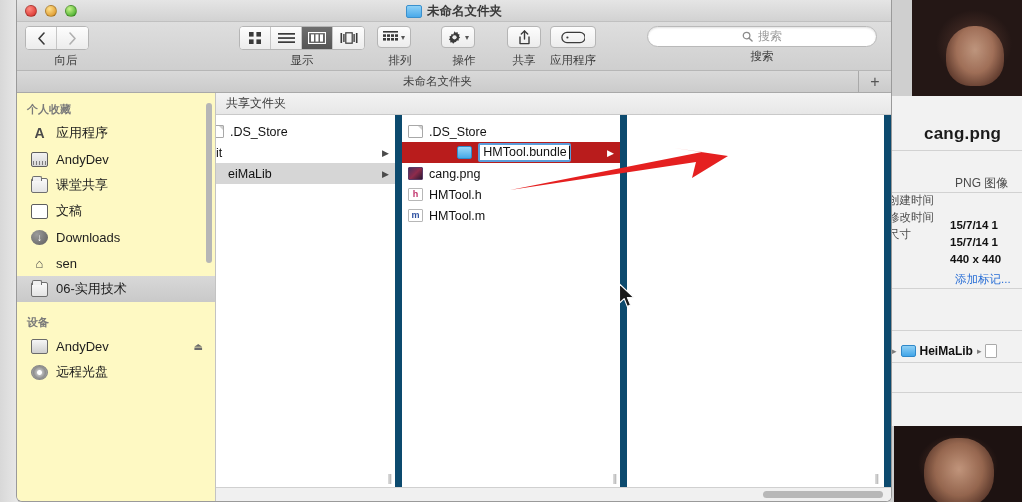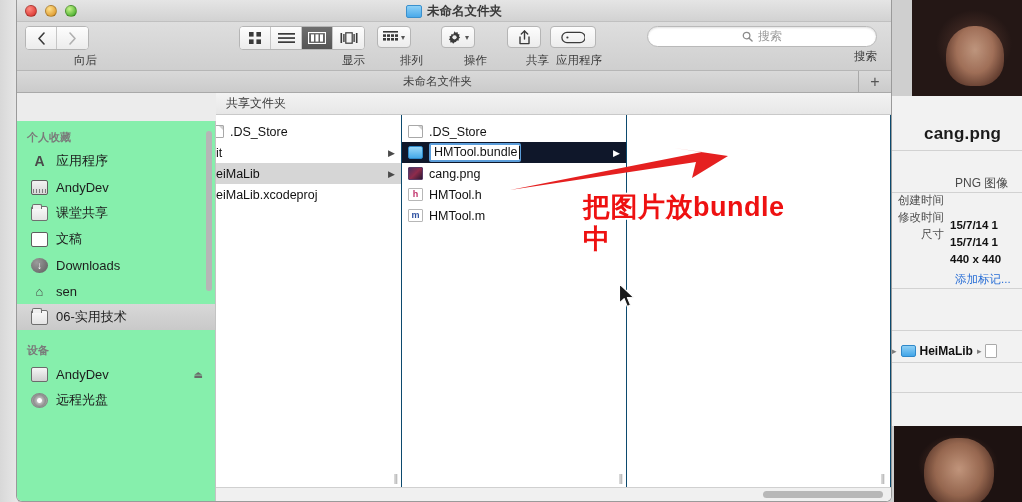--- a/index.html
+++ b/index.html
@@ -55,21 +55,21 @@
     position: absolute; left: 888px; top: 124px; width: 134px;
     text-align: left; padding-left: 36px;
     font-size: 17px; font-weight: 700; color: #1b1b1b; letter-spacing:.2px;
   }
   .preview-kind {
     position:absolute; left: 955px; top: 175px;
     font-size: 12px; color: #4a4a4a;
   }
   .preview-rows { position:absolute; left:888px; top:192px; width:134px; }
   .preview-row { display:flex; height:17px; align-items:center; font-size:11.5px; }
-  .preview-row .k { width:62px; text-align:right; color:#4e4e4e; padding-right:6px; white-space:nowrap; }
+  .preview-row .k { width:62px; color:#4e4e4e; padding-right:6px; white-space:nowrap; }
   .preview-row .v { color:#111; font-weight:700; white-space:nowrap;margin-top:48px; }
   .preview-link {
     position:absolute; left:955px; top:272px; font-size:11.5px; color:#2a6fd6;
   }
   .bg-path-row {
     position:absolute; left:892px; top:340px; width:130px; height:22px;
     display:flex; align-items:center; gap:4px; font-size:12px; color:#111; font-weight:700;
   }
   .mini-folder {
     width:15px; height:12px; border-radius:2px;
@@ -129,21 +129,21 @@
   }
   .seg .sgbtn:last-child { border-right:none; }
   .seg .sgbtn.active { background: linear-gradient(180deg,#6e6e6e,#555); }
   .tb-btn {
     height:22px; min-width:34px; padding:0 5px;
     background: linear-gradient(180deg,#fdfdfd,#ececec);
     border:1px solid #b5b5b5; border-radius:4px;
     display:flex; align-items:center; justify-content:center; gap:3px;
   }
   .tb-label {
-    position:absolute; top:27px; font-size:11.5px; color:#3b3b3b; text-align:right; white-space:nowrap;
+    position:absolute; top:27px; font-size:11.5px; color:#3b3b3b; text-align:center; white-space:nowrap;
   }
   .caret { font-size:8px; color:#555; }
 
   .search-wrap { position:absolute; top:4px; left:630px; width:230px; }
   .search-field {
     height:21px; background:#fff; border:1px solid #b9b9b9; border-radius:11px;
     display:flex; align-items:center; justify-content:center; gap:5px;
     font-size:12px; color:#9a9a9a;
     box-shadow: inset 0 1px 2px rgba(0,0,0,.12);
   }
@@ -165,22 +165,22 @@
     width:32px; display:flex; align-items:center; justify-content:center;
     font-size:16px; color:#555;
     background: linear-gradient(180deg,#d9d9d9,#cbcbcb);
   }
 
   
   .body-area { position:relative; height: 408px; display:flex; }
 
   
   .sidebar {
-    width: 199px; background: #86efac; border-right:1px solid #c3c3c3;
-    padding-top:6px; position:relative; overflow:hidden;margin-top:28px;
+    width: 199px; background: #fef9c3; border-right:1px solid #c3c3c3;
+    padding-top:6px; position:relative; overflow:hidden;
   }
   .sb-head {
     font-size:11px; color:#7a7a7a; font-weight:700; padding:3px 0 3px 10px;
   }
   .sb-item {
     display:flex; align-items:center; gap:8px; height:26px; padding-left:14px;
     font-size:13px; color:#1d1d1d; position:relative;
   }
   .sb-item.selected { background: linear-gradient(180deg,#d8d8d8,#c9c9c9); }
   .sb-ico { width:17px; height:15px; flex:none; position:relative; }
@@ -230,33 +230,33 @@
   
   .columns { flex:1; background:#fff; position:relative; display:flex; flex-direction:column; }
   .shared-head {
     height:22px; background: linear-gradient(180deg,#f3f3f3,#e7e7e7);
     border-bottom:1px solid #c9c9c9;
     display:flex; align-items:center; padding-left:10px;
     font-size:12px; color:#3a3a3a;
   }
   .cols-row { flex:1; display:flex; position:relative; }
   .col {
-    position:relative; border-right:1px solid #0c4a6e; background:#fff;
+    position:relative; border-right:7px solid #0c4a6e; background:#fff;
     padding-top:6px; overflow:hidden;
   }
   .col.c1 { width:186px; }
   .col.c2 { width:225px; }
   .col.c3 { flex:1; }
   .row {
     display:flex; align-items:center; gap:6px; height:21px; padding-left:6px;
     font-size:12.5px; color:#111; position:relative; white-space:nowrap;
   }
   .row.sel-gray { background:#d6d6d6; }
   .row.renaming {
-    background:#0f172a; color:#fff;
+    background:#b91c1c; color:#fff;justify-content:center;
   }
   .rename-box {
     background:#fff; color:#111; border:2px solid #5b9dd9; border-radius:2px;
     padding:0 2px 0 3px; font-size:12.5px; line-height:15px; position:relative;
   }
   .rename-box::after{
     content:""; position:absolute; right:-1px; top:1px; width:1px; height:13px; background:#111;
   }
   .row .disclose { position:absolute; right:6px; font-size:9px; color:#4a4a4a; }
   .row.renaming .disclose { color:#fff; }
@@ -558,26 +558,23 @@
 
           <div class="col c1">
             <div class="row" style="padding-left:0">
               <span class="f-ico f-doc" style="margin-left:-7px"></span>
               <span>.DS_Store</span>
             </div>
             <div class="row" style="padding-left:0">
               <span>it</span>
               <span class="disclose">▶</span>
             </div>
-            <div class="row sel-gray" style="padding-left:0">
+            <div class="row sel-gray" style="padding-left:12px">
               <span>eiMaLib</span>
               <span class="disclose">▶</span>
-            </div>
-            <div class="row" style="padding-left:0">
-              <span>eiMaLib.xcodeproj</span>
             </div>
             <div class="col-resizer" style="right:4px;">||</div>
           </div>
 
           <div class="col c2">
             <div class="row">
               <span class="f-ico f-doc"></span>
               <span>.DS_Store</span>
             </div>
             <div class="row renaming">
@@ -636,22 +633,18 @@
       
       
       
     </div>
   </div>
 
   <svg class="anno-arrow" viewBox="0 0 224 46">
     <path d="M4 44 L196 6 L168 2 L222 10 L186 32 L190 16 Z" fill="#e52020"></path>
   </svg>
 
-  <div class="anno-text">
-    <span>把图片放bundle</span>
-    <span class="l2">中</span>
-  </div>
 
   <svg class="cursor" viewBox="0 0 18 26">
     <path d="M1.5 1 L1.5 20 L6.2 15.6 L9.3 23.5 L12.5 22.1 L9.4 14.5 L15.6 14.3 Z" fill="#1a1a1a" stroke="#ffffff" stroke-width="1.1" stroke-linejoin="round"></path>
   </svg>
 
 </div>
 
 </body></html>

